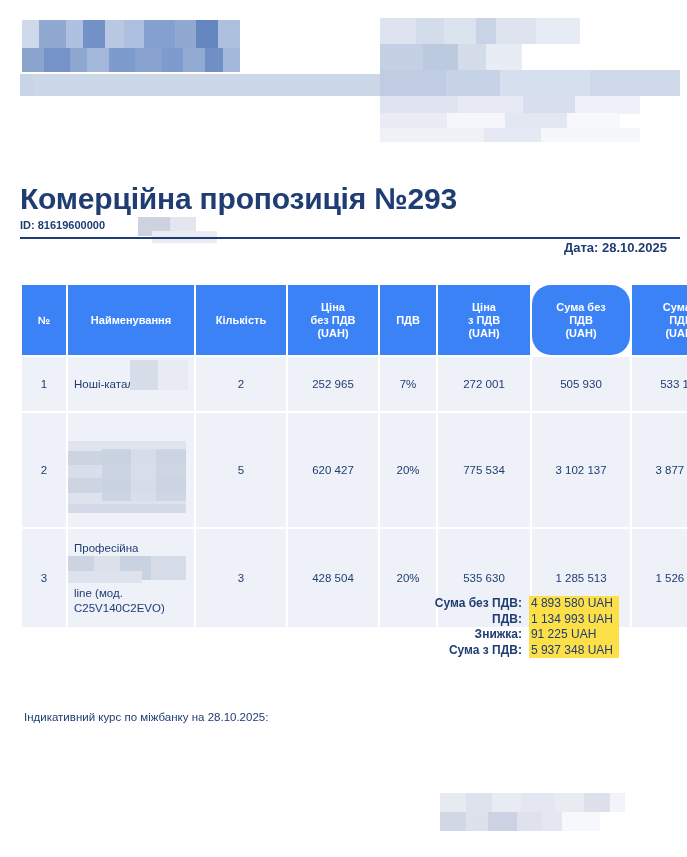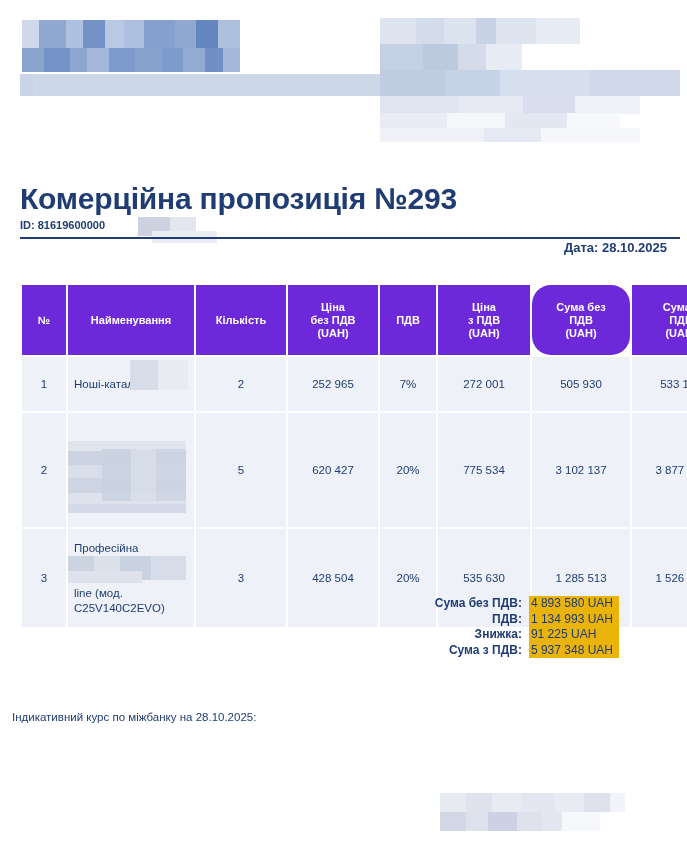--- a/index.html
+++ b/index.html
@@ -110,21 +110,21 @@
   table.items {
     position: absolute;
     left: 20px;
     top: 283px;
     width: 658px;
     border-collapse: separate;
     border-spacing: 2px;
     table-layout: fixed;
   }
   table.items th {
-    background: #6d28d9;
+    background: #3b82f6;
     color: #ffffff;
     font-size: 11px;
     font-weight: bold;
     line-height: 13px;
     padding: 6px 3px;
     height: 58px;
     vertical-align: middle;
     text-align: center;
   }
   table.items td {
@@ -172,26 +172,26 @@
   .totals {
     position: absolute;
     right: 68px;
     top: 596px;
     font-size: 12px;
     line-height: 15px;
   }
   .totals table { border-collapse: collapse; }
   .totals td { padding: 0; font-size: 12px; line-height: 15.5px; }
   .tot-label { text-align: right; font-weight: bold; color: #1f3c73; padding-right: 7px !important; white-space: nowrap; }
-  .tot-value { text-align: left; color: #1f3c73; background: #eab308; padding: 0 6px 0 2px !important; white-space: nowrap; margin-top: 21px; }
+  .tot-value { text-align: left; color: #1f3c73; background: #fde047; padding: 0 6px 0 2px !important; white-space: nowrap; margin-top: 21px; }
 
   
   .rates {
     position: absolute;
-    left: 12px;
+    left: 24px;
     top: 710px;
     font-size: 11.5px;
     color: #1f3c73;
     line-height: 15px;
   }
   .rates .rate-head { margin-bottom: 14px; }
   .rates .rate-line { white-space: nowrap; }
 
   
   .footer-blur { position:absolute; left: 440px; top: 793px; width: 200px; height: 38px; }

